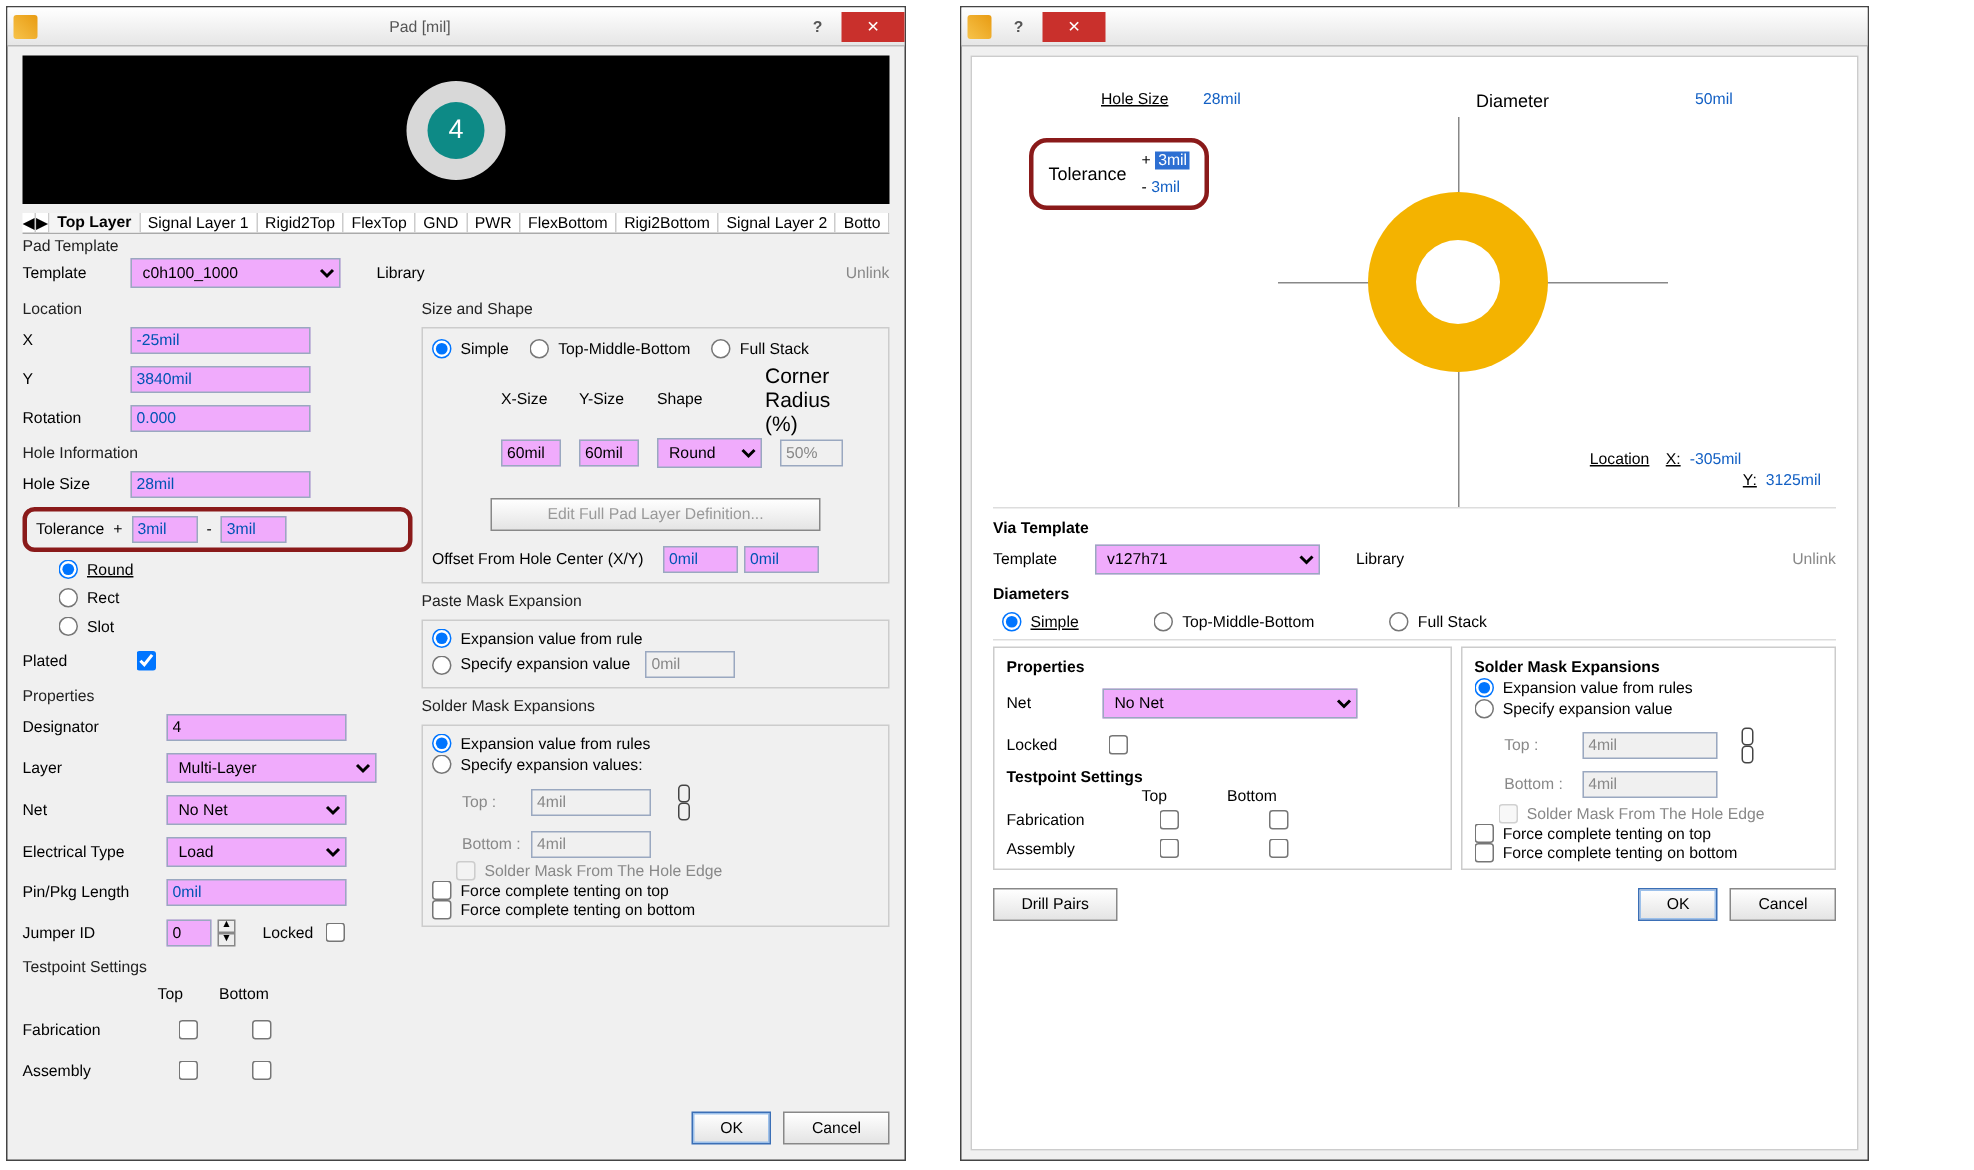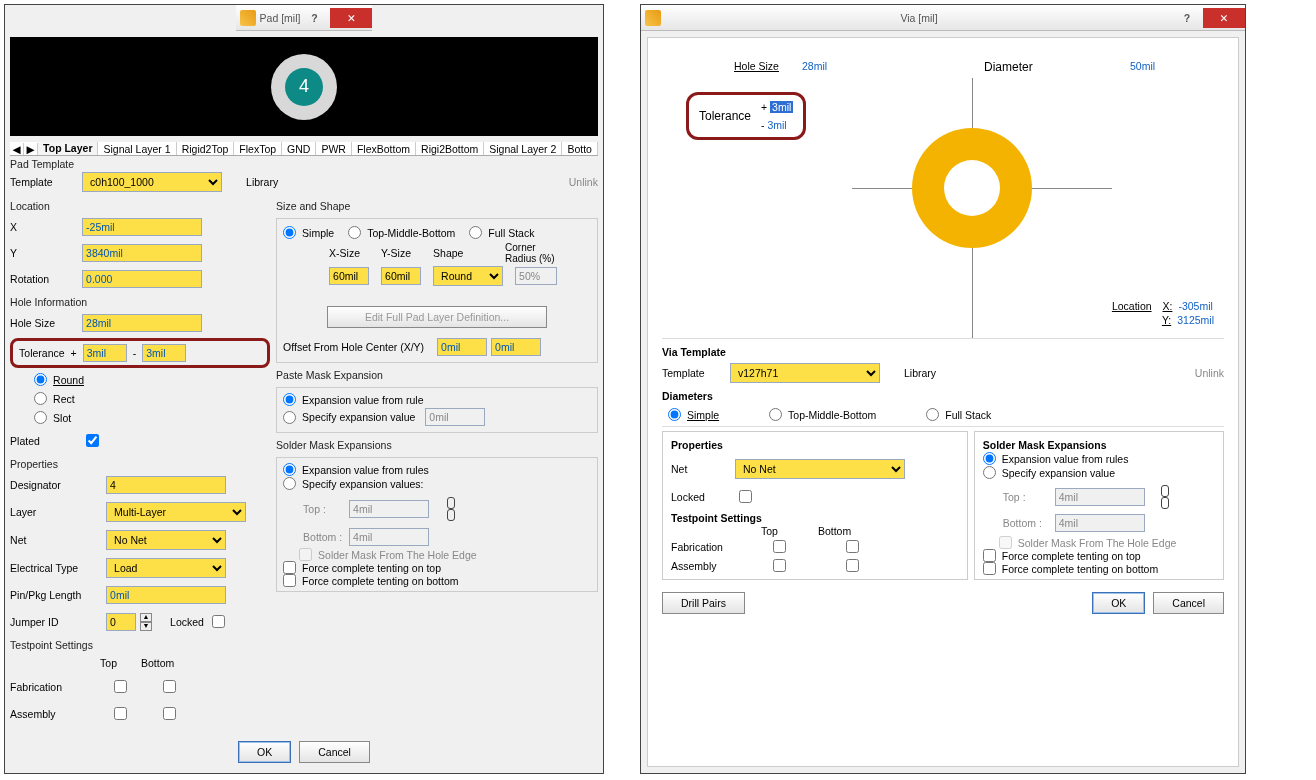--- a/index.html
+++ b/index.html
@@ -1,18 +1,18 @@
 <!DOCTYPE html>
 <html><head>
 <meta charset="utf-8">
 <style>
   * { box-sizing: border-box; font-family: "Segoe UI", Tahoma, sans-serif; font-size: 10.5px; }
   body { background: #fff; margin: 0; padding: 4px; display: flex; gap: 36px; }
   .window { border: 1px solid #444; background: #f0f0f0; display: flex; flex-direction: column; position: relative; }
-  .pad-win { width: 600px; height: 770px; align-items: center; }
+  .pad-win { width: 600px; height: 770px; }
   .via-win { width: 606px; height: 770px; }
   .titlebar { display: flex; align-items: center; height: 26px; background: linear-gradient(#fff,#e6e6e6); border-bottom: 1px solid #bbb; position:relative; }
   .titlebar .icon { width:16px; height:16px; margin:0 4px; background: linear-gradient(45deg,#f7c34a,#e89b12); border-radius:2px; }
   .titlebar .title { flex:1; text-align:center; color:#555; }
   .titlebar .help { width:28px; text-align:center; color:#555; font-weight:bold; cursor:pointer; }
   .titlebar .close { width:42px; height:20px; margin:0 0 0 2px; background:#c9302c; color:#fff; text-align:center; line-height:20px; cursor:pointer; }
   
   
   .pad-body { display:flex; flex-direction:column; padding:6px 10px 10px 10px; gap:0; overflow:hidden; flex:1; }
   .preview { height:150px; background:#000; display:flex; align-items:center; justify-content:center; margin-bottom:6px; }
@@ -27,21 +27,21 @@
   .columns { flex:1; display:flex; gap:6px; margin-top:4px; }
   .col { display:flex; flex-direction:column; gap:4px; }
   .col-left { width: 260px; }
   .col-right { flex:1; }
 
   .section-label { font-size:10.5px; color:#222; margin-top:2px; }
   .group { border:1px solid #ccc; padding:4px 6px; position:relative; margin-top:2px; }
   .row { display:flex; align-items:center; gap:4px; margin:2px 0; }
   .row > .lbl { width:68px; }
   .row > .lbl.wide { width:92px; }
-  .tinput { border:1px solid #9aa8c0; height:18px; padding:0 3px; background:#fde047; }
+  .tinput { border:1px solid #9aa8c0; height:18px; padding:0 3px; background:#f0abfc; }
   .tinput.ro { background:#f0f0f0; color:#888; }
   .tinput.blue { color:#0054b3; }
   select.tinput { height:20px; }
   .radio { display:flex; align-items:center; gap:4px; margin:1px 0; }
   .radio input, .check input { margin:0 2px 0 0; }
   .check { display:flex; align-items:center; gap:4px; }
   .tolerance-box { border:3px solid #8a1a1a; border-radius:8px; padding:3px 6px; display:flex; align-items:center; gap:6px; }
   .footer { display:flex; justify-content:flex-end; gap:8px; padding:6px 10px 10px; }
   .btn { border:1px solid #888; background:linear-gradient(#fff,#e4e4e4); padding:3px 18px; height:22px; cursor:pointer; }
   .btn.primary { border:1px solid #3b6fb6; box-shadow:inset 0 0 0 1px #9cc0ea; }
@@ -230,21 +230,21 @@
               </label>
             <label class="radio">
                 <input type="radio" style="">
                 <span>Full Stack</span>
               </label>
           </div>
           <div class="row" style="margin-left:46px;gap:12px">
             <span style="width:40px">X-Size</span>
             <span style="width:40px">Y-Size</span>
             <span style="width:60px">Shape</span>
-            <span style="width:58px;font-size:10px">Corner Radius (%)</span>
+            <span style="width:58px;font-size:14px">Corner Radius (%)</span>
           </div>
           <div class="row" style="margin-left:46px;gap:12px">
             <input class="tinput" style="width: 40px;" value="60mil">
             <input class="tinput" style="width: 40px;" value="60mil">
             <select class="tinput" style="width:70px"><option>Round</option></select>
             <input class="tinput ro" style="width: 42px;" value="50%">
           </div>
           <div class="row" style="justify-content:center;margin-top:20px">
             <button class="btn disabled" style="width:220px">Edit Full Pad Layer Definition...</button>
           </div>
@@ -307,21 +307,20 @@
   </div>
   <div class="footer">
     <button class="btn primary">OK</button>
     <button class="btn">Cancel</button>
   </div>
 </div>
 
 <div class="window via-win">
   <div class="titlebar">
     <div class="icon"></div>
-    <div class="title">Via [mil]</div>
     <div class="help">?</div>
     <div class="close">✕</div>
   </div>
   <div class="via-body">
     <div class="via-top">
       <span class="hole-lbl">Hole Size</span>
       <span class="hole-val">28mil</span>
       <span class="dia-lbl">Diameter</span>
       <span class="dia-val">50mil</span>
       <div class="via-tol-frame">
@@ -332,21 +331,21 @@
         </div>
       </div>
       <div class="via-diagram">
         <div class="axis hz"></div>
         <div class="axis vt"></div>
         <div class="via-ring"></div>
       </div>
       <div class="via-loc">
         <span class="ll" style="margin-right:8px">Location</span>
         <span class="ll">X:</span><span class="lv">-305mil</span>
-        <div style="margin-left:50px"><span class="ll">Y:</span><span class="lv">3125mil</span></div>
+        <div style="margin-left:102px"><span class="ll">Y:</span><span class="lv">3125mil</span></div>
       </div>
     </div>
 
     <div class="via-lower">
       <div class="mini-header" style="font-weight:bold">Via Template</div>
       <div class="via-row">
         <span style="width:62px">Template</span>
         <select class="tinput" style="width:150px"><option>v127h71</option></select>
         <span style="margin-left:18px">Library</span>
         <span style="margin-left:auto;color:#888;cursor:pointer">Unlink</span>

